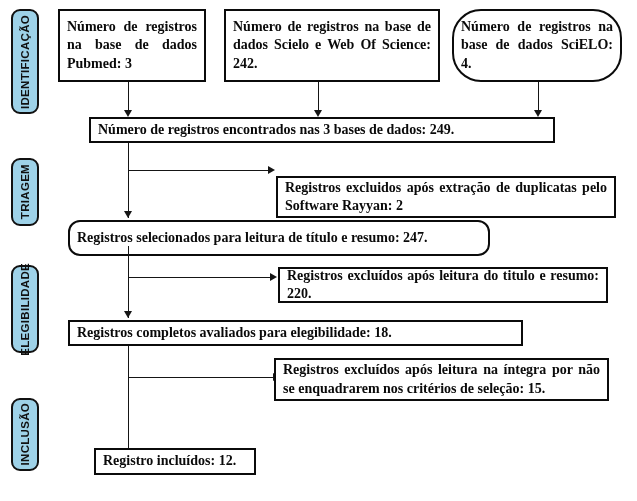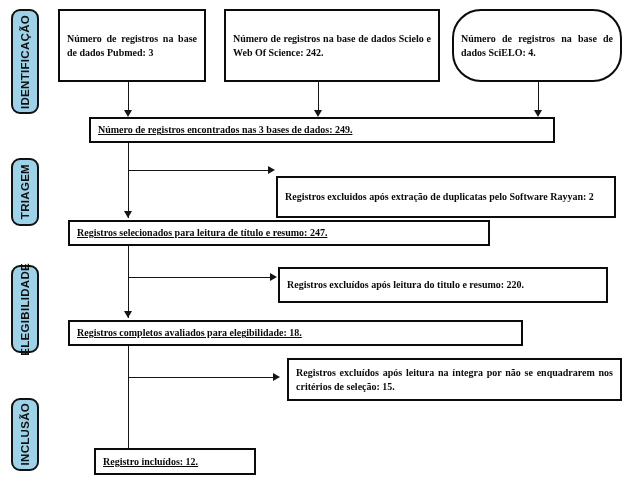--- a/index.html
+++ b/index.html
@@ -46,32 +46,31 @@
     box-sizing: border-box;
     background: #ffffff;
     border: 2.5px solid #0b0b0b;
     display: flex;
     align-items: center;
   }
   .node p {
     margin: 0;
     padding: 0 7px;
     width: 100%;
-    font-size: 10px;
+    font-size: 14px;
     font-weight: bold;
     line-height: 1.32;
     color: #0a0a0a;
     text-align: justify;
     text-align-last: left;
     -moz-text-align-last: left;
   }
   .node.center p {
     text-align: right;
     text-align-last: left;
-    text-decoration: underline;
   }
 
   
   .vline {
     position: absolute;
     width: 0;
     border-left: 1.6px solid #151515;
   }
   .hline {
     position: absolute;
@@ -144,21 +143,21 @@
   <div class="vline" style="left:128px; top:143px; height:75px;"></div>
   <div class="arrow-down" style="left:124px; top:211px;"></div>
 
   <div class="hline" style="left:128px; top:170px; width:143px;"></div>
   <div class="arrow-right" style="left:268px; top:166px;"></div>
 
   <div class="node" style="left:276px; top:176px; width:340px; height:42px;">
     <p>Registros excluidos após extração de duplicatas pelo Software Rayyan: 2</p>
   </div>
 
-  <div class="node center" style="left:68px; top:220px; width:422px; height:26px;">
+  <div class="node center" style="left:68px; top:220px; width:422px; height:36px;border-radius:12px;">
     <p>Registros selecionados para leitura de título e resumo: 247.</p>
   </div>
 
   <div class="vline" style="left:128px; top:246px; height:72px;"></div>
   <div class="arrow-down" style="left:124px; top:311px;"></div>
 
   <div class="hline" style="left:128px; top:277px; width:145px;"></div>
   <div class="arrow-right" style="left:270px; top:273px;"></div>
 
   <div class="node" style="left:278px; top:267px; width:330px; height:36px;justify-content:center;">
@@ -168,21 +167,21 @@
   <div class="node center" style="left:68px; top:320px; width:455px; height:26px;">
     <p>Registros completos avaliados para elegibilidade: 18.</p>
   </div>
 
   <div class="vline" style="left:128px; top:346px; height:111px;"></div>
   <div class="arrow-down" style="left:124px; top:450px;"></div>
 
   <div class="hline" style="left:128px; top:377px; width:148px;"></div>
   <div class="arrow-right" style="left:273px; top:373px;"></div>
 
-  <div class="node" style="left:287px; top:358px; width:335px; height:43px;">
+  <div class="node" style="left:274px; top:358px; width:335px; height:43px;">
     <p>Registros excluídos após leitura na íntegra por não se enquadrarem nos critérios de seleção: 15.</p>
   </div>
 
   <div class="node center" style="left:94px; top:448px; width:162px; height:27px;">
     <p>Registro incluídos: 12.</p>
   </div>
 
 </div>
 
 </body></html>

